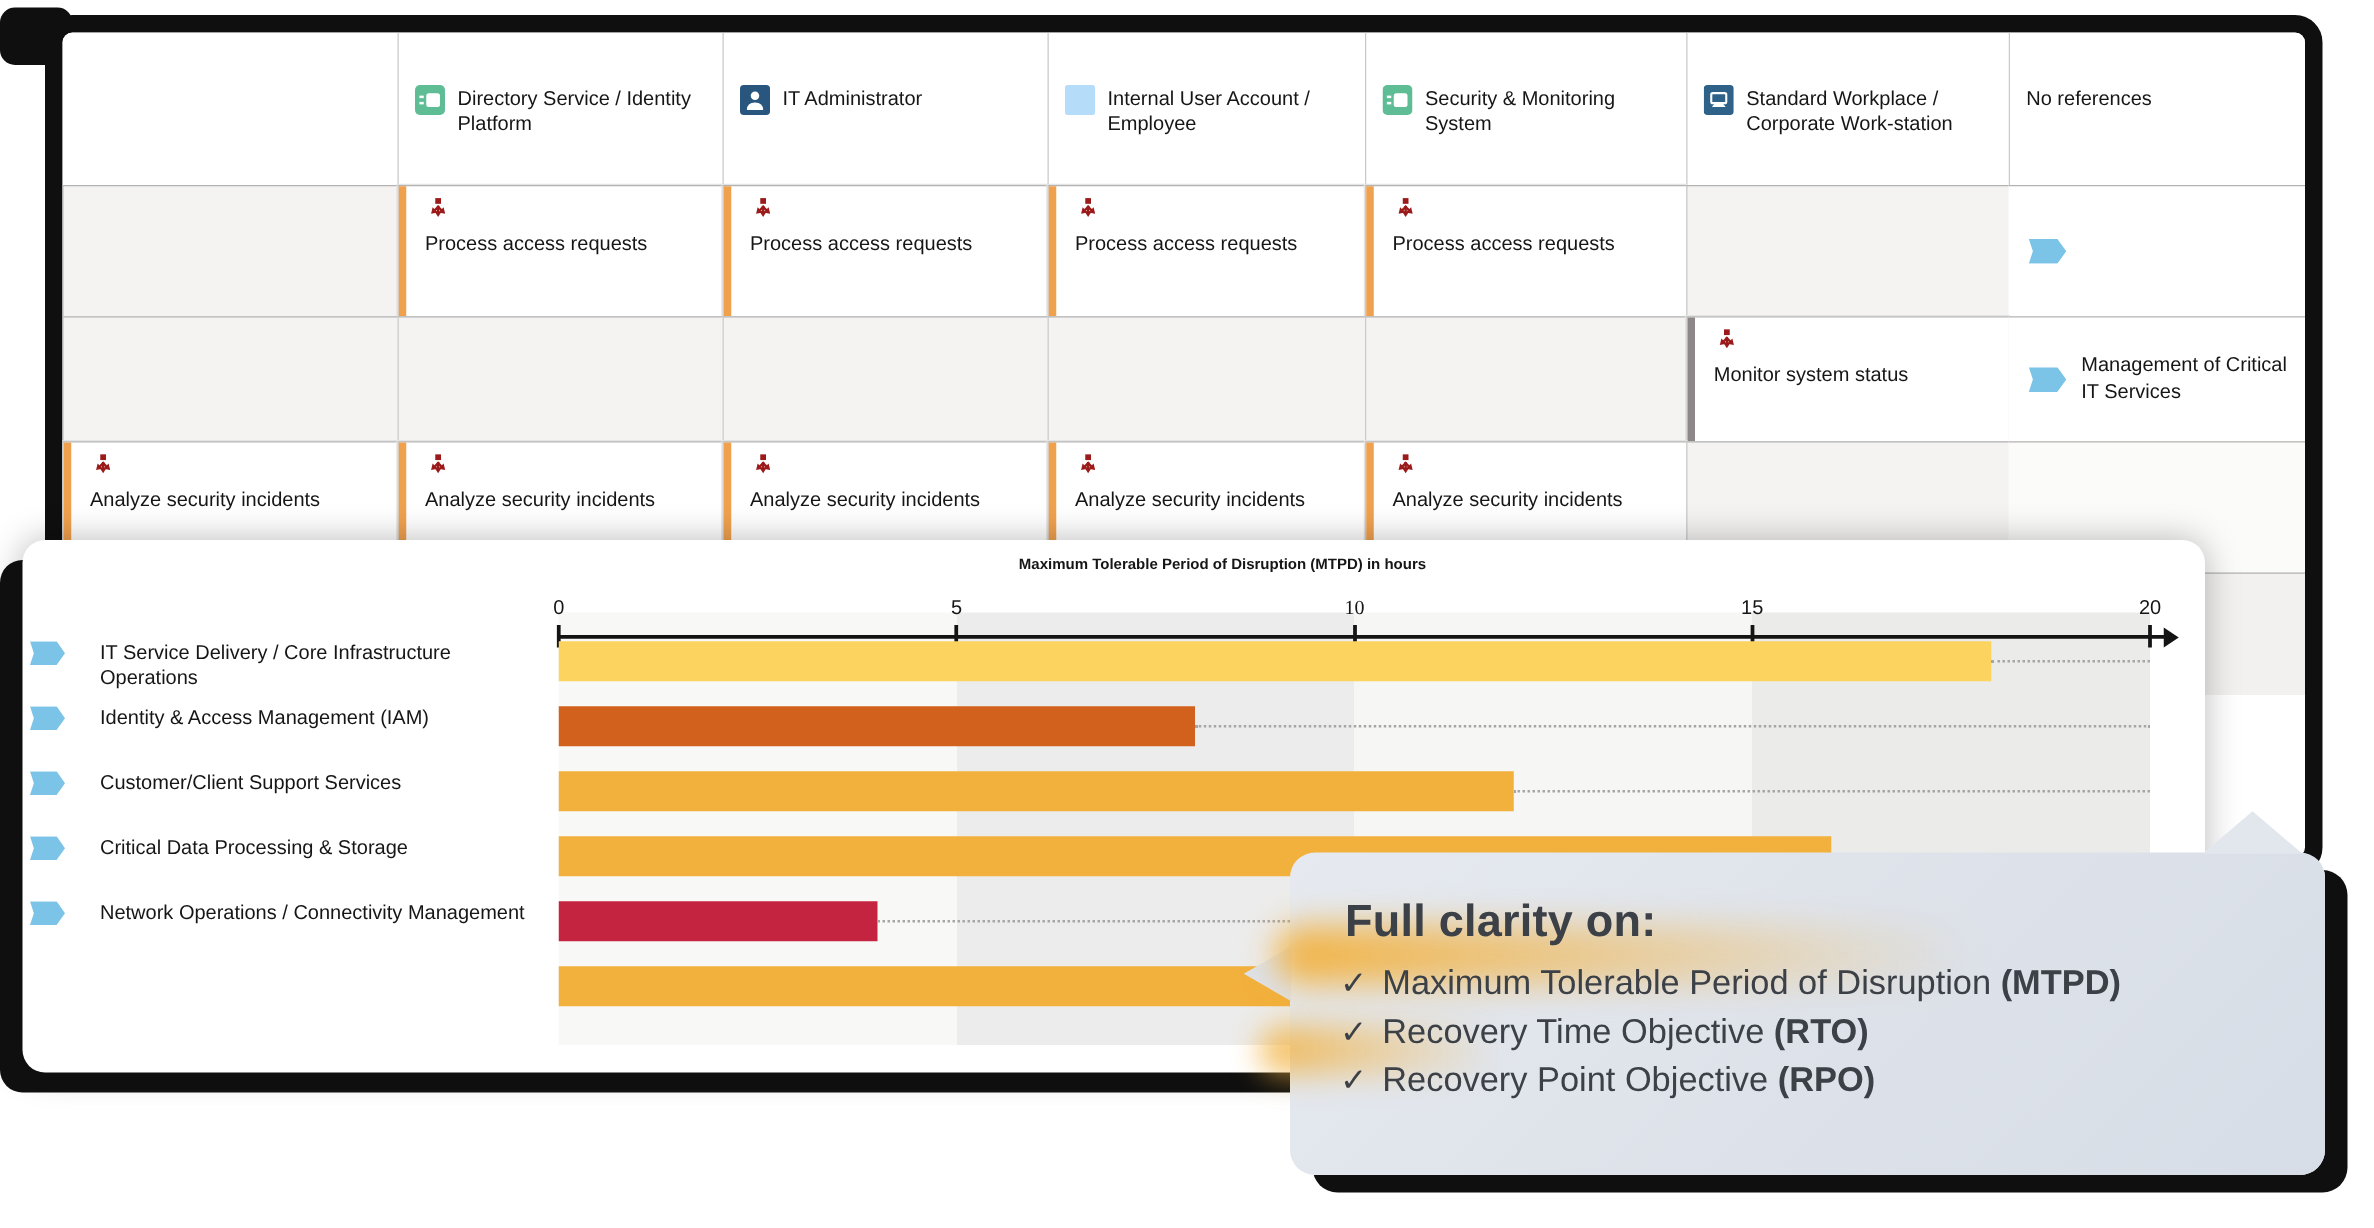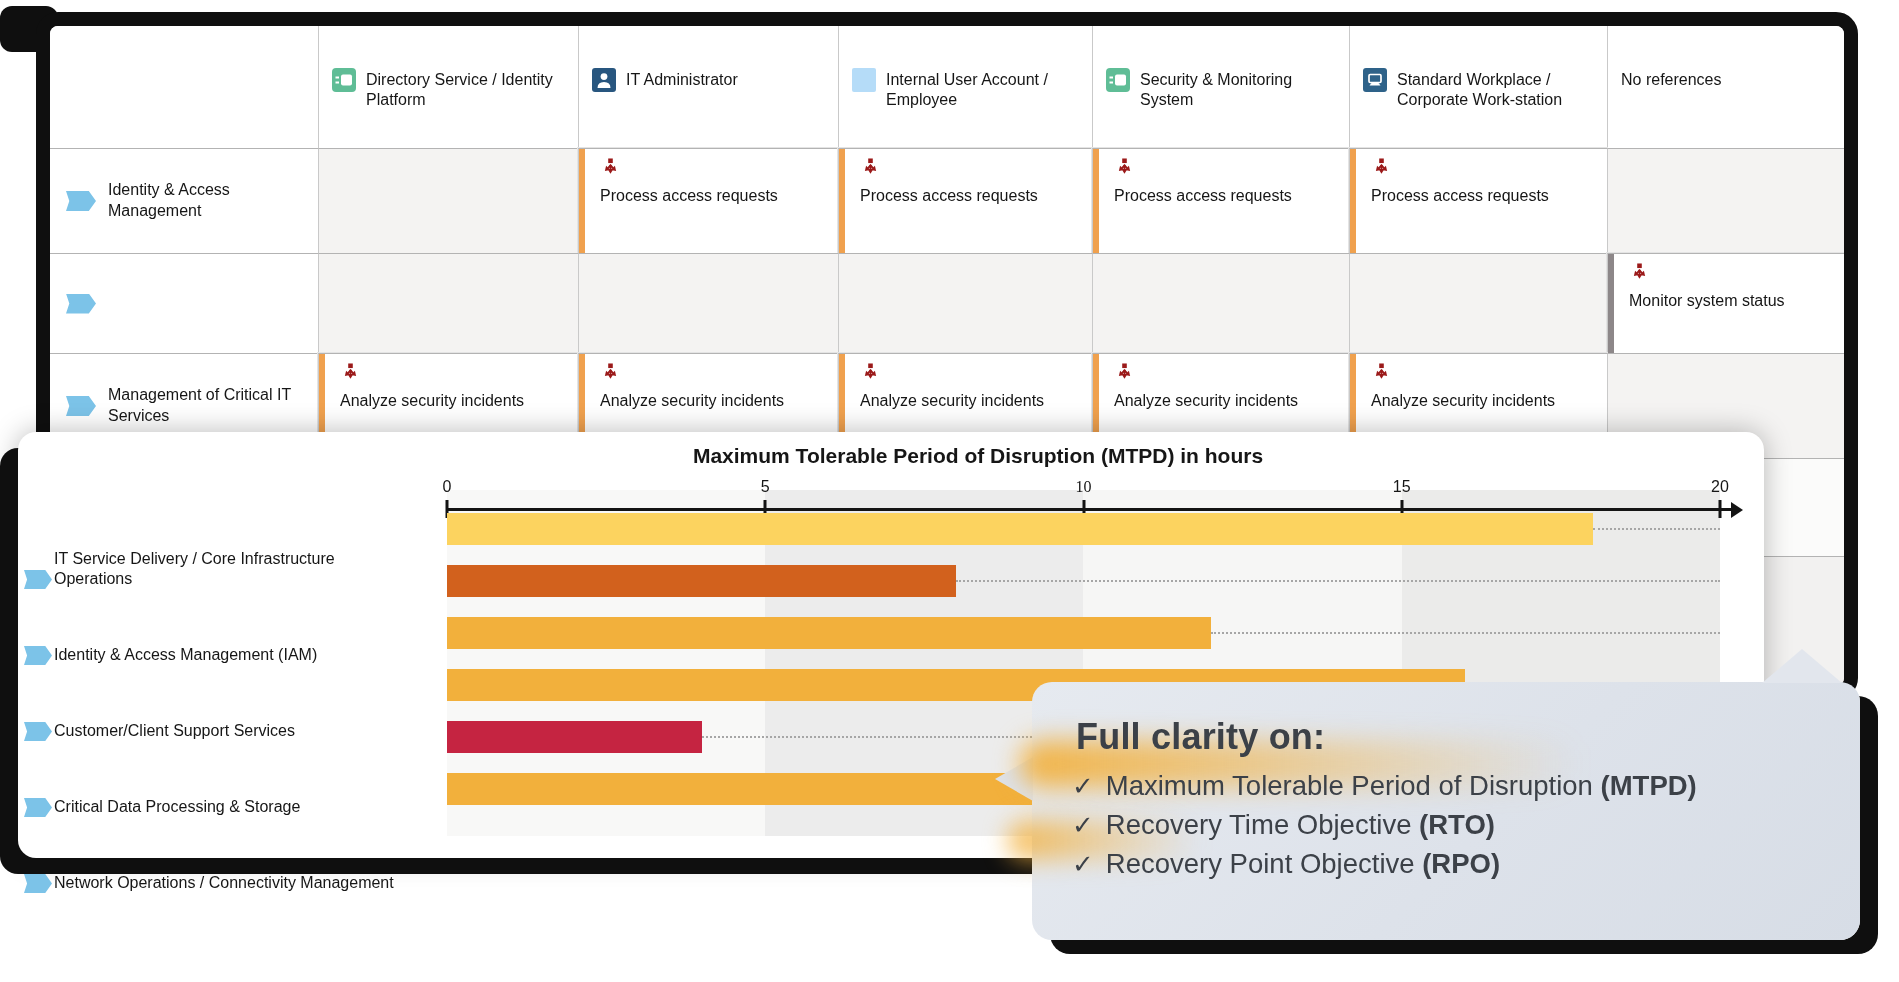--- a/index.html
+++ b/index.html
@@ -33,34 +33,34 @@
   .accent.gray{background:#8d8789;}
   .eicon{display:block;width:21px;height:21px;}
   .eicon svg{width:21px;height:21px;display:block;}
   .elabel{font-size:16px;line-height:1.25;margin-top:7px;}
   .fill-w{background:#fbfbfa;}
   .fill-g{background:#f2f1f0;}
 
   
   .chart-panel{position:absolute;left:18px;top:432px;width:1746px;height:426px;background:#fff;border-radius:18px;
     box-shadow:-18px 16px 0 #0f0f0f,0 0 28px rgba(0,0,0,.28);z-index:2;}
-  .chart-title{position:absolute;left:300px;top:12px;width:1320px;text-align:center;font-weight:bold;font-size:21px;}
+  .chart-title{position:absolute;left:300px;top:12px;width:1320px;text-align:center;font-weight:bold;font-size:12px;}
   .bands{position:absolute;left:429px;top:58px;width:1273px;height:346px;
     background:linear-gradient(to right,#f8f8f7 0 25%,#ececec 25% 50%,#f6f6f5 50% 75%,#ebebea 75% 100%);}
   .ticklab{position:absolute;top:46px;transform:translateX(-50%);font-size:16px;}
   .tickmark{position:absolute;top:68px;width:3px;height:18px;background:#141414;transform:translateX(-1.5px);}
   .axis{position:absolute;top:76px;left:429px;width:1286px;height:3px;background:#141414;}
   .axis-arrow{position:absolute;top:69.5px;left:1713px;width:0;height:0;
     border-left:12px solid #141414;border-top:8px solid transparent;border-bottom:8px solid transparent;}
   .bars{position:absolute;left:429px;top:81px;width:1273px;}
   .bar-row{position:relative;height:32px;margin-bottom:20px;}
   .bar{position:absolute;left:0;top:0;bottom:0;}
   .leader{position:absolute;top:15px;right:0;height:0;border-top:2px dotted #a6a6a6;}
   .cat-labels{position:absolute;left:6px;top:81px;width:410px;}
-  .cat-row{height:32px;margin-bottom:20px;display:flex;align-items:flex-end;gap:2px;margin-top:44px;}
+  .cat-row{height:32px;margin-bottom:20px;display:flex;align-items:flex-start;gap:28px;}
   .cat-row .txt{font-size:16px;line-height:1.25;max-width:350px;}
   .cat-row .tag-ic{width:28px;height:19px;flex:0 0 28px;}
 
   
   .callout{position:absolute;left:1032px;top:682px;width:828px;height:258px;border-radius:20px;
     background:linear-gradient(135deg,#e6eaf0 0%,#dde2ea 55%,#d7dde6 100%);
     box-shadow:18px 14px 0 #0f0f0f;z-index:3;color:#3c4148;}
   .notch-top{position:absolute;top:-33px;left:730px;width:0;height:0;
     border-left:40px solid transparent;border-right:40px solid transparent;border-bottom:34px solid #e2e6ed;}
   .notch-left{position:absolute;left:-37px;top:75px;width:0;height:0;
@@ -129,24 +129,20 @@
             <svg viewBox="0 0 24 24">
               <rect width="24" height="24" rx="3" fill="#2e6289"></rect>
               <rect x="6" y="6.5" width="12" height="8" rx="1.2" fill="none" stroke="#fff" stroke-width="1.7"></rect>
               <path d="M8.5 15 h7 l2 2.6 h-11 z" fill="#fff"></path>
             </svg>
           </span>
           <span class="hlabel">Standard Workplace / Corporate Work-station</span>
         </div>
         <div class="mxc mx-head r0 c6">
           <span class="hlabel">No references</span>
-        </div>
-        <div class="mxc mx-rowlabel c0 r1">
-          <span class="tag-ic"></span>
-          <span class="rlabel">Identity &amp; Access Management</span>
         </div>
         <div class="mxc mx-empty c1"></div>
         <div class="mxc mx-entry c2">
           <span class="accent orange"></span>
           <span class="eicon">
             <svg viewBox="0 0 22 22" fill="#9b1a1a">
               <rect x="8.6" y="0.5" width="4.8" height="4.8"></rect>
               <g>
                 <rect x="10" y="7" width="2" height="5.2"></rect>
                 <polygon points="7.9,11.6 14.1,11.6 11,16.4"></polygon>

